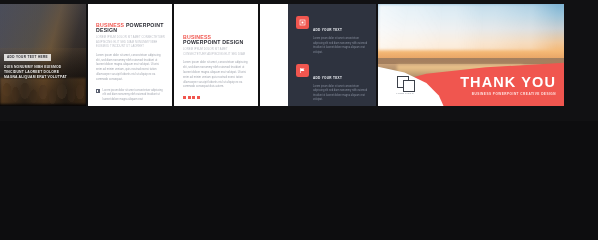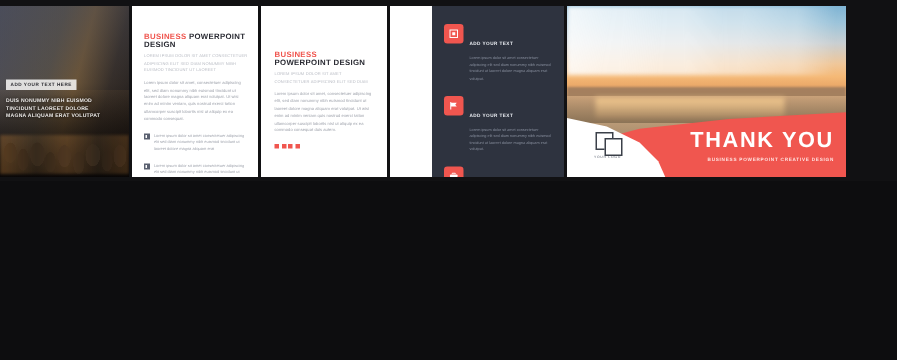--- a/index.html
+++ b/index.html
@@ -9,21 +9,21 @@
     font-family:"Liberation Sans", sans-serif;
   }
   .strip{
     position:relative;width:598px;height:121px;
     background:#111113;
     display:flex;
     box-sizing:border-box;
     padding:4px 0 3px 0;
     gap:2px;
   }
-  .slide{position:relative;overflow:hidden;background:#fff;flex:0 0 auto;height:114px;}
+  .slide{position:relative;overflow:hidden;background:#fff;flex:0 0 auto;height:102px;}
 
   
   .s1{width:86px;}
   .s1 .photo{
     position:absolute;inset:0;
     background:
       linear-gradient(to bottom,
         rgba(60,62,74,.55) 0%,
         rgba(44,42,48,.35) 45%,
         rgba(18,14,12,.55) 78%,

